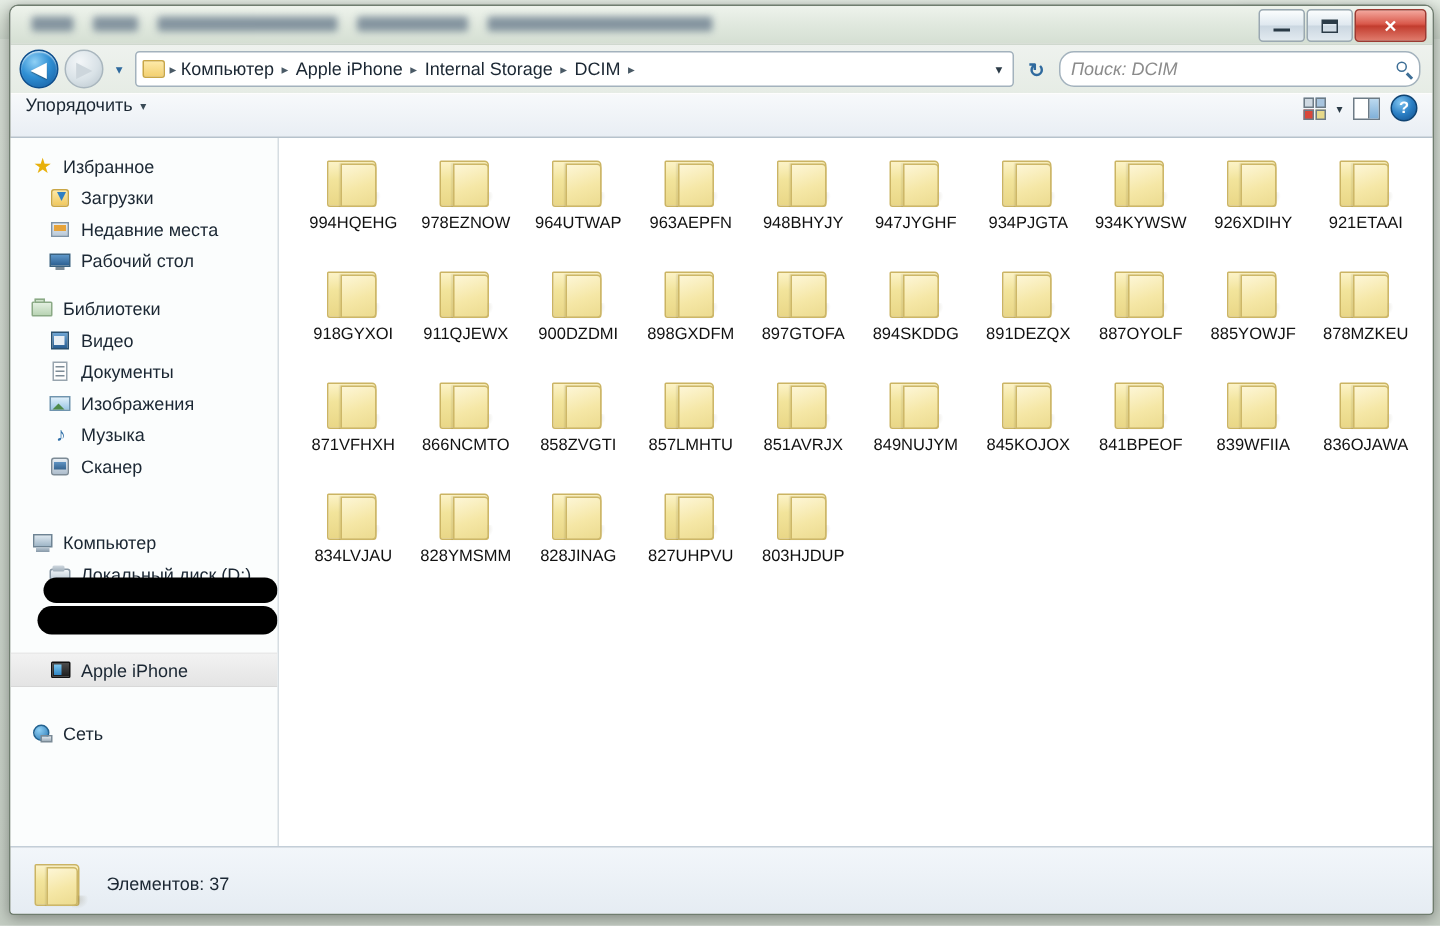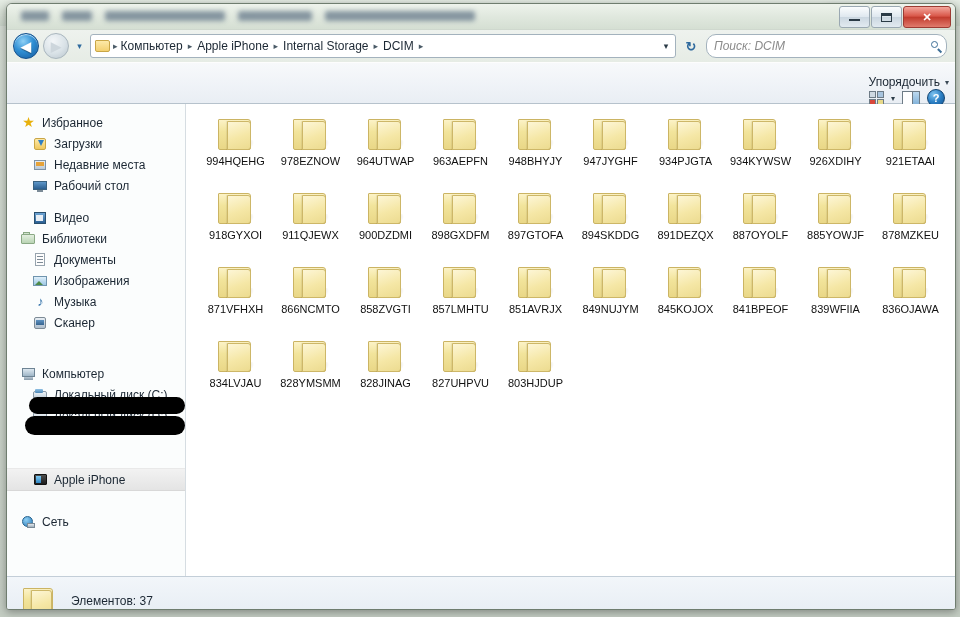--- a/index.html
+++ b/index.html
@@ -115,25 +115,24 @@
   }
   #searchbox .ph{flex:1;font-size:12px;font-style:italic;color:#8b8b8b;}
   .mag{width:11px;height:11px;position:relative;flex:none;}
   .mag:before{content:"";position:absolute;left:0;top:0;width:7px;height:7px;
     border:1.6px solid #3d6e96;border-radius:50%;box-sizing:border-box;}
   .mag:after{content:"";position:absolute;left:7px;top:7px;width:4.5px;height:1.6px;
     background:#3d6e96;transform:rotate(45deg);transform-origin:left center;}
 
   
   #cmdbar{
-    height:28px;display:flex;align-items:flex-end;
+    height:28px;display:flex;align-items:flex-start;
     background:linear-gradient(180deg,#f7f9fb 0%,#e9eef4 100%);
     border-top:1px solid #fdfdfd;border-bottom:1px solid #b6c2cc;
-    padding:12px 6px 0 10px;
-    flex-direction:column;
+    padding:0 6px 0 10px;
   }
   #organize{font-size:12px;color:#1b2733;display:flex;align-items:center;gap:5px;}
   #organize .caret{font-size:8px;color:#3a4a56;}
   #cmd-right{margin-left:auto;display:flex;align-items:center;gap:7px;padding-right:4px;}
   .viewicon{width:15px;height:15px;display:grid;grid-template-columns:1fr 1fr;
     grid-template-rows:1fr 1fr;gap:1px;}
   .viewicon i{display:block;border:1px solid #6d7b86;}
   .viewicon i:nth-child(1){background:#cfd9e2;}
   .viewicon i:nth-child(2){background:#a8c4de;}
   .viewicon i:nth-child(3){background:#d9473a;}
@@ -383,29 +382,29 @@
           <span class="ico recent"></span>
           <span>Недавние места</span>
         </div>
         <div class="navitem child">
           <span class="ico desk"></span>
           <span>Рабочий стол</span>
         </div>
 
         <div class="navgap"></div>
 
-        <div class="navitem child">
-          <span class="ico video"></span>
-          <span>Видео</span>
-        </div>
         <div class="navitem">
           <span class="ico lib"></span>
           <span>Библиотеки</span>
         </div>
         <div class="navitem child">
+          <span class="ico video"></span>
+          <span>Видео</span>
+        </div>
+        <div class="navitem child">
           <span class="ico doc"></span>
           <span>Документы</span>
         </div>
         <div class="navitem child">
           <span class="ico pic"></span>
           <span>Изображения</span>
         </div>
         <div class="navitem child">
           <span class="ico music">♪</span>
           <span>Музыка</span>
@@ -413,24 +412,20 @@
         <div class="navitem child">
           <span class="ico scan"></span>
           <span>Сканер</span>
         </div>
 
         <div class="navgap" style="height:30px"></div>
 
         <div class="navitem">
           <span class="ico comp"></span>
           <span>Компьютер</span>
-        </div>
-        <div class="navitem child">
-          <span class="ico drive"></span>
-          <span>Локальный диск (C:)</span>
         </div>
         <div class="navitem child">
           <span class="ico drive d"></span>
           <span>Локальный диск (D:)</span>
         </div>
         <div class="navitem child"></div>
         <div class="navitem child"></div>
         <div class="navitem child sel">
           <span class="ico phone"></span>
           <span>Apple iPhone</span>

